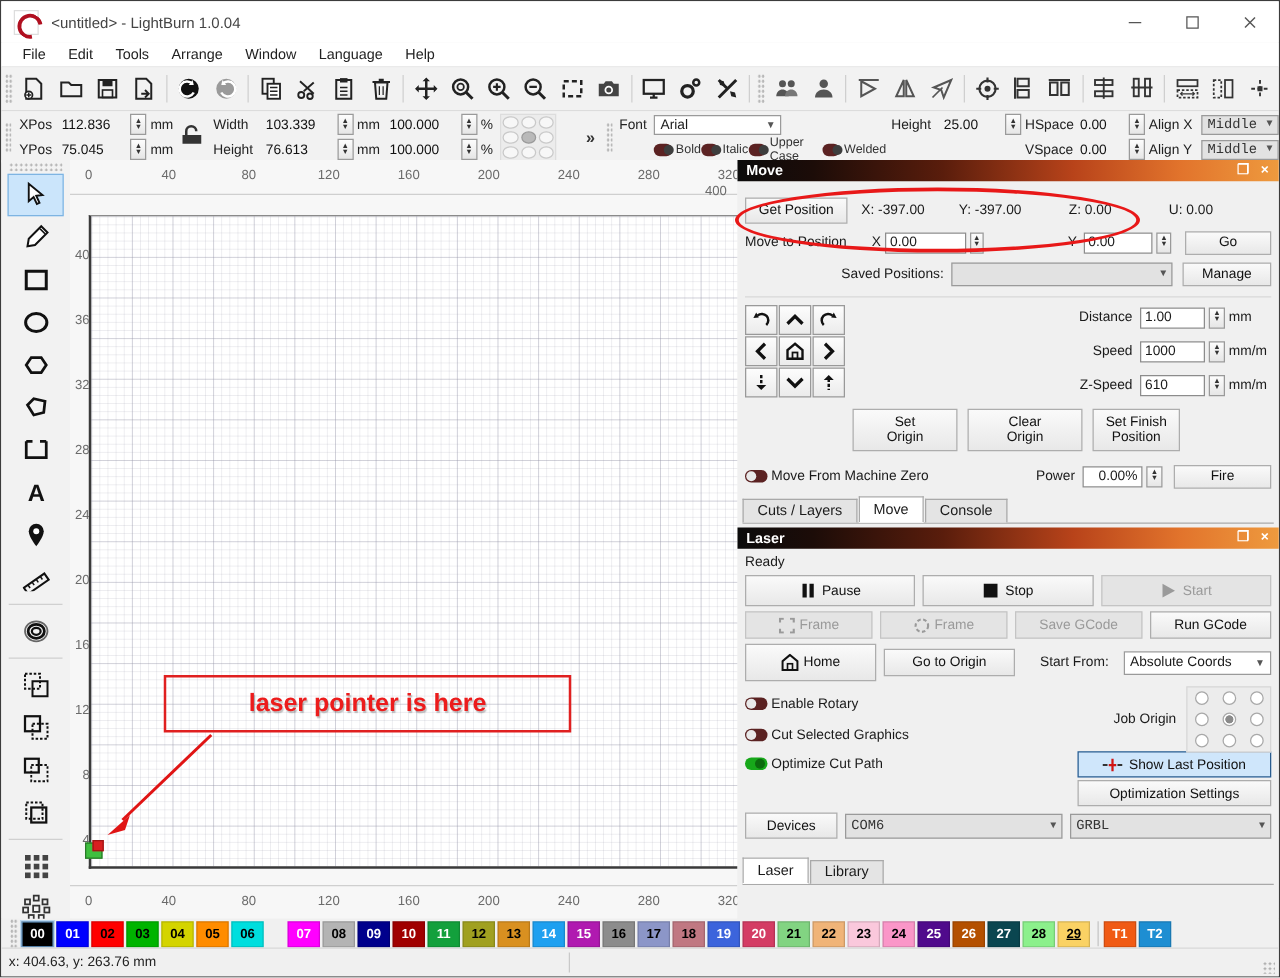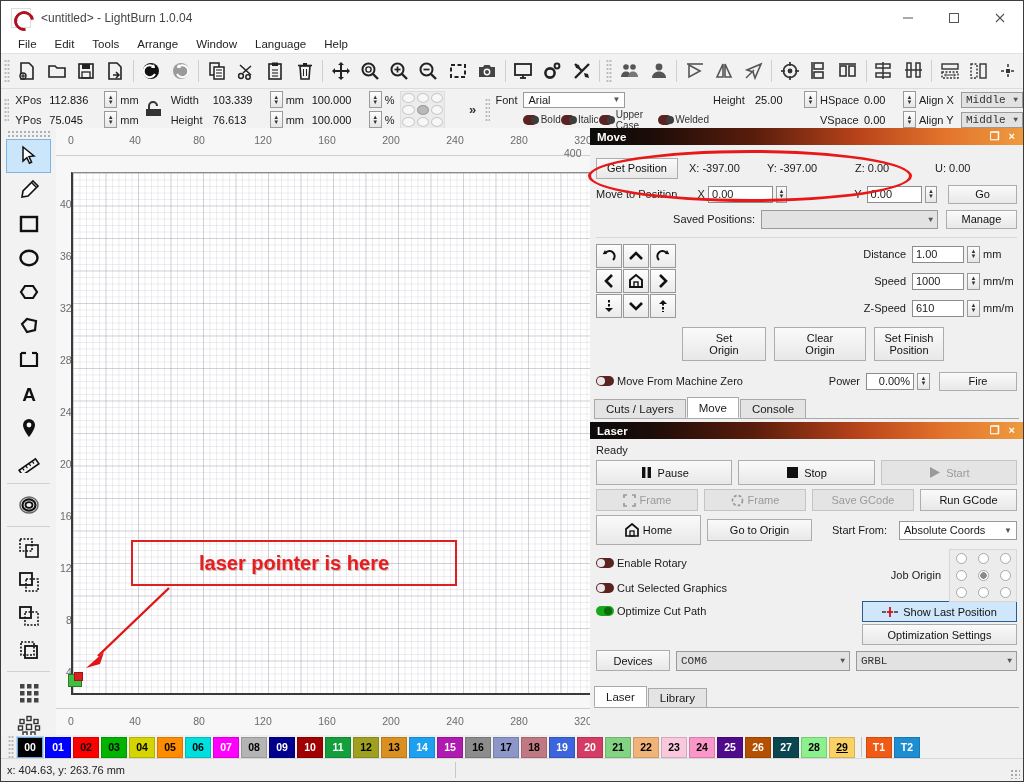--- a/index.html
+++ b/index.html
@@ -1075,21 +1075,21 @@
   <div class="palette">
     <div class="grip"></div>
     <div id="swatches" style="display:flex;align-items:center;">
         <div class="swatch first" style="background: rgb(0, 0, 0); color: rgb(255, 255, 255);">00</div>
         <div class="swatch" style="background: rgb(0, 0, 255); color: rgb(255, 255, 255);">01</div>
         <div class="swatch" style="background: rgb(255, 0, 0); color: rgb(0, 0, 0);">02</div>
         <div class="swatch" style="background: rgb(0, 180, 0); color: rgb(0, 0, 0);">03</div>
         <div class="swatch" style="background: rgb(212, 212, 0); color: rgb(0, 0, 0);">04</div>
         <div class="swatch" style="background: rgb(255, 140, 0); color: rgb(0, 0, 0);">05</div>
         <div class="swatch" style="background: rgb(0, 222, 222); color: rgb(0, 0, 0);">06</div>
-        <div class="swatch" style="background: rgb(255, 0, 255); color: rgb(255, 255, 255);">07</div>
+        <div class="swatch" style="background: rgb(255, 0, 255); color: rgb(255, 255, 255); margin-left: 17px;">07</div>
         <div class="swatch" style="background: rgb(180, 180, 180); color: rgb(0, 0, 0);">08</div>
         <div class="swatch" style="background: rgb(0, 0, 140); color: rgb(255, 255, 255);">09</div>
         <div class="swatch" style="background: rgb(160, 0, 0); color: rgb(255, 255, 255);">10</div>
         <div class="swatch" style="background: rgb(19, 160, 60); color: rgb(255, 255, 255);">11</div>
         <div class="swatch" style="background: rgb(160, 160, 32); color: rgb(0, 0, 0);">12</div>
         <div class="swatch" style="background: rgb(217, 144, 32); color: rgb(0, 0, 0);">13</div>
         <div class="swatch" style="background: rgb(30, 160, 240); color: rgb(255, 255, 255);">14</div>
         <div class="swatch" style="background: rgb(176, 26, 176); color: rgb(255, 255, 255);">15</div>
         <div class="swatch" style="background: rgb(140, 140, 140); color: rgb(0, 0, 0);">16</div>
         <div class="swatch" style="background: rgb(140, 150, 200); color: rgb(0, 0, 0);">17</div>

